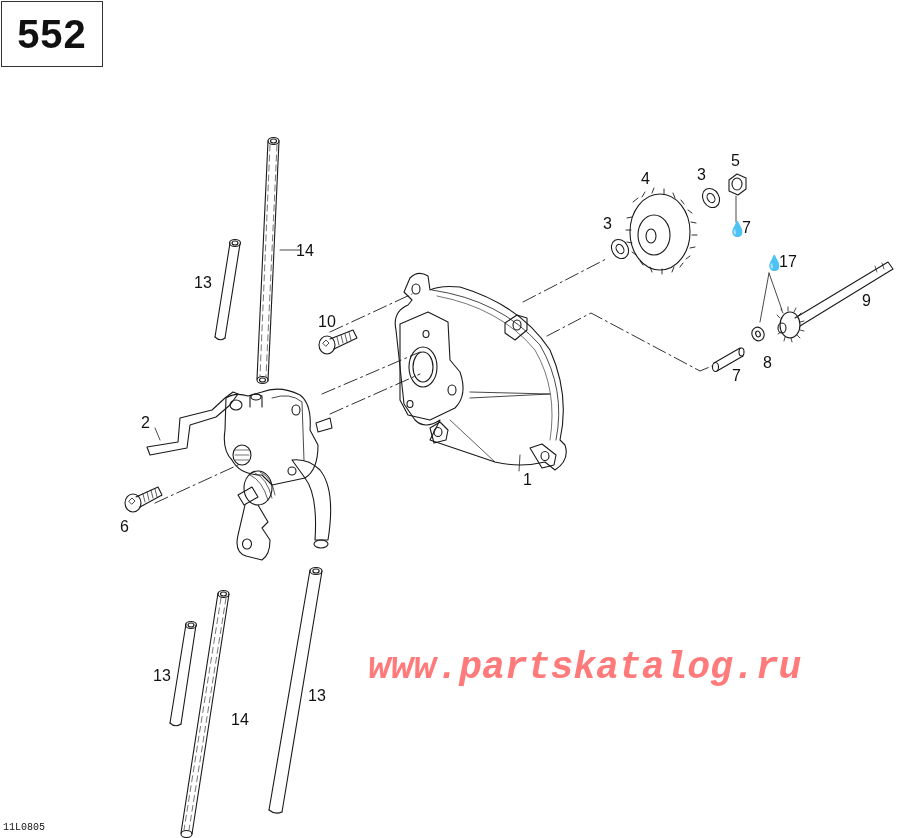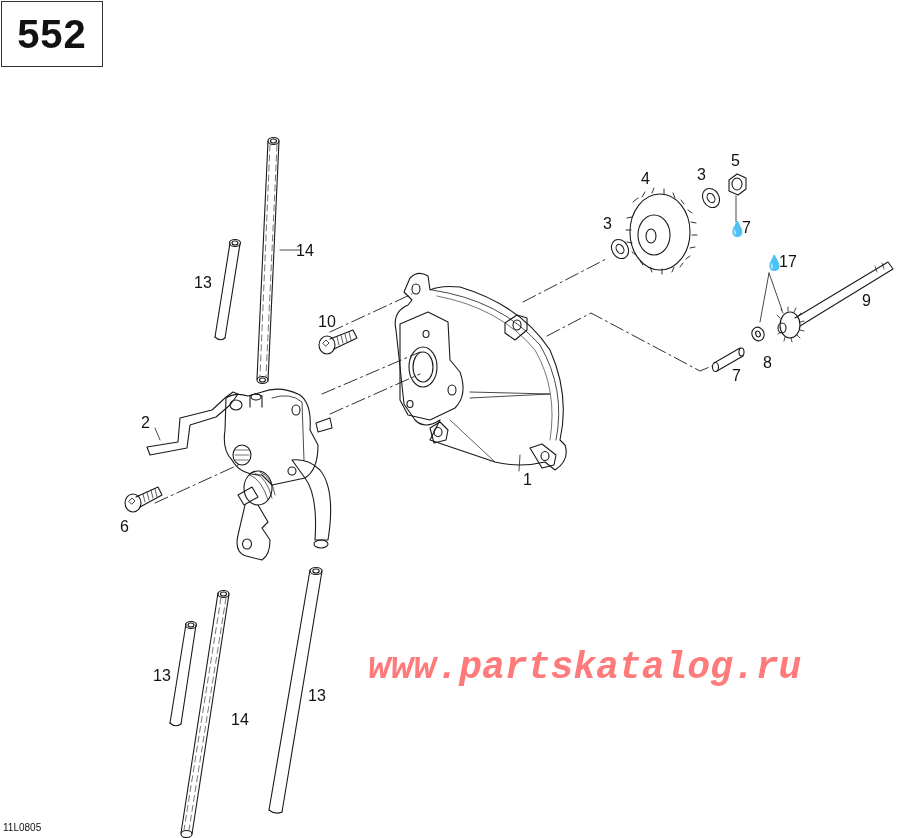--- a/index.html
+++ b/index.html
@@ -11,21 +11,21 @@
     }
     .page-number { font-family: "Liberation Sans", sans-serif; font-weight: bold; font-size: 40px; color: #111; letter-spacing: 1px; }
     svg.diagram { position: absolute; left: 0; top: 0; }
     .callout { position: absolute; font-family: "Liberation Sans", sans-serif; font-size: 16px; color: #111; line-height: 1; }
     .drop { position: absolute; font-size: 15px; color: #111; }
     .watermark {
       position: absolute; left: 368px; top: 646px;
       font-family: Liberation Mono, monospace; font-weight: bold; font-style: italic;
       font-size: 38px; color: #ff7a7a; letter-spacing: 0px; white-space: nowrap;
     }
-    .drawing-code { position: absolute; left: 3px; top: 822px; font-family: Liberation Sans, sans-serif; font-size: 10px; color: #111; }
+    .drawing-code { position: absolute; left: 3px; top: 822px; font-family: Liberation Mono, monospace; font-size: 10px; color: #111; }
   </style>
 </head>
 <body>
 
 <div class="page-number-box">
   <span class="page-number">552</span>
 </div>
 
 <svg class="diagram" width="900" height="838" viewBox="0 0 900 838" fill="none" stroke="#1a1a1a" stroke-width="1.1" stroke-linecap="round" stroke-linejoin="round">
 

